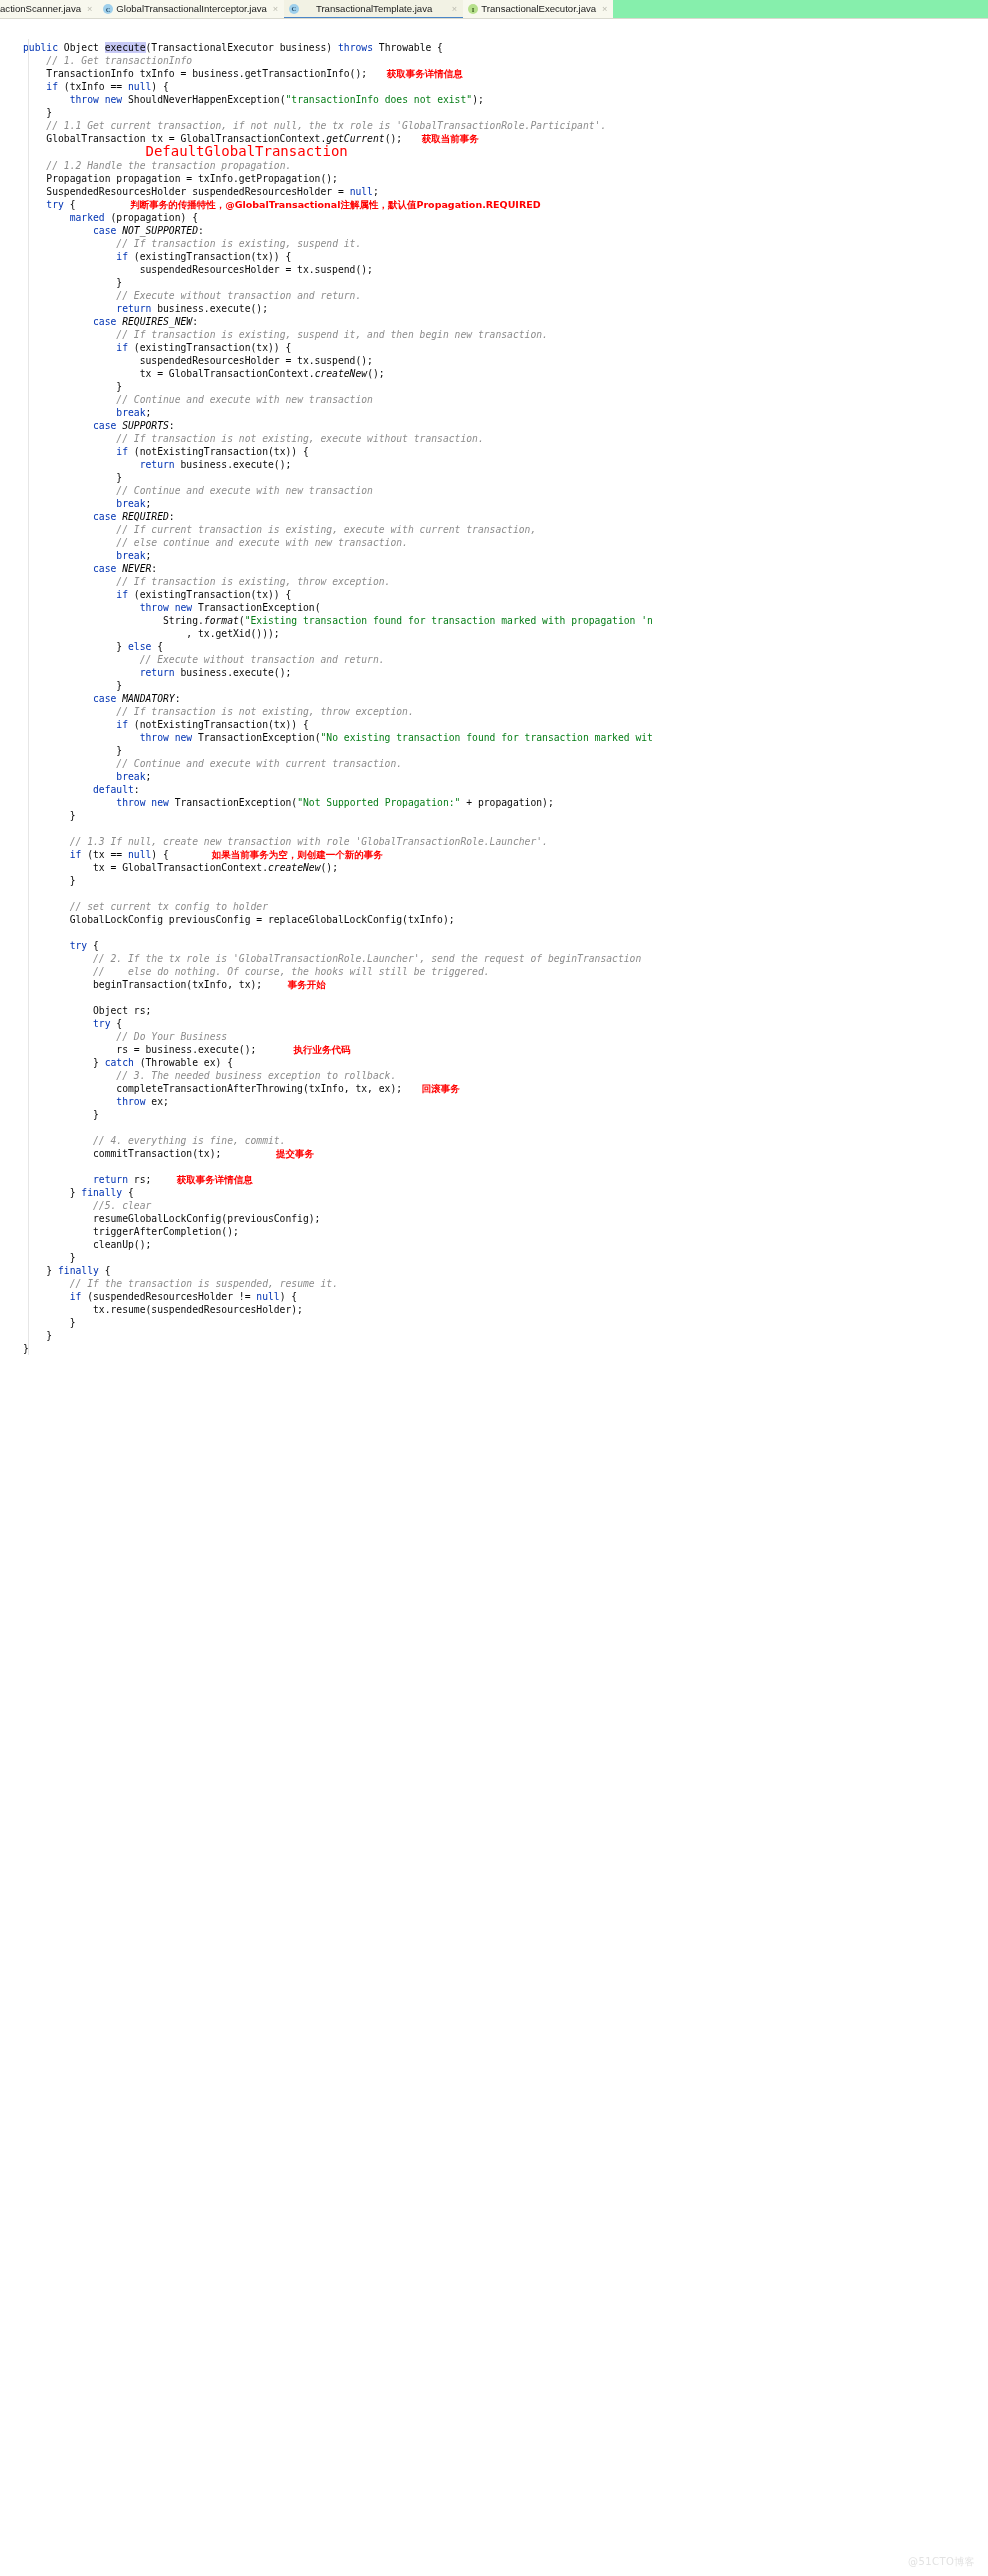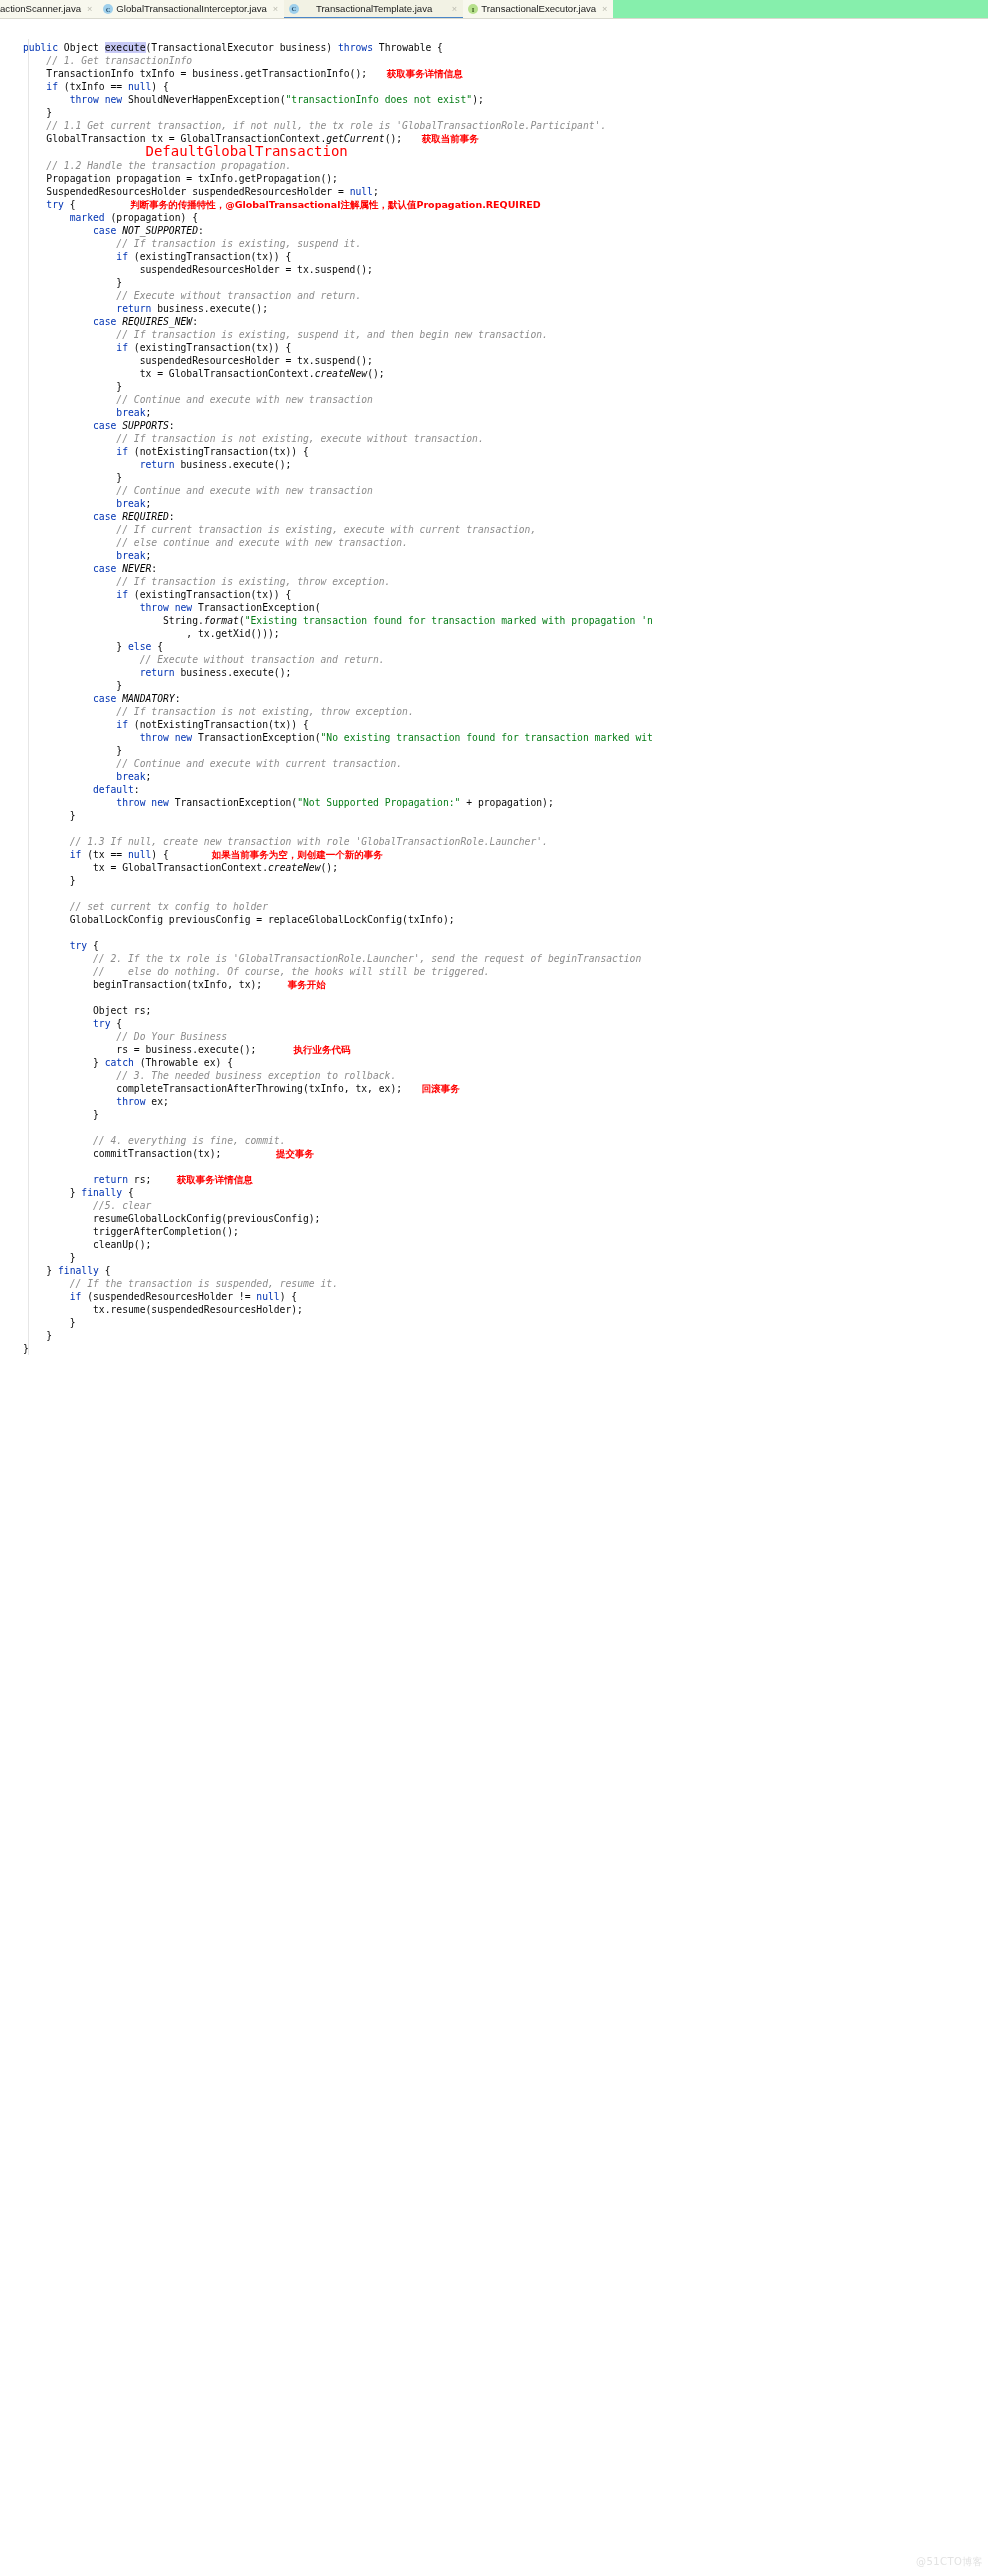--- a/index.html
+++ b/index.html
@@ -77,21 +77,21 @@
     font-weight:600;
     padding-left:8px;
   }
   .ann-mono{
     color:#ff0000;
     font-family:"DejaVu Sans Mono","Liberation Mono",monospace;
     font-size:14px;
   }
 
   .watermark{
-    position:absolute;right:5px;bottom:6.7px;
+    position:absolute;right:13px;bottom:6.7px;
     color:#e2e2e2;
     font-family:"DejaVu Sans","Liberation Sans",sans-serif;
     font-size:10px;
     letter-spacing:0.4px;
   }
 </style>
 </head>
 <body>
 
 <div class="tabbar">

